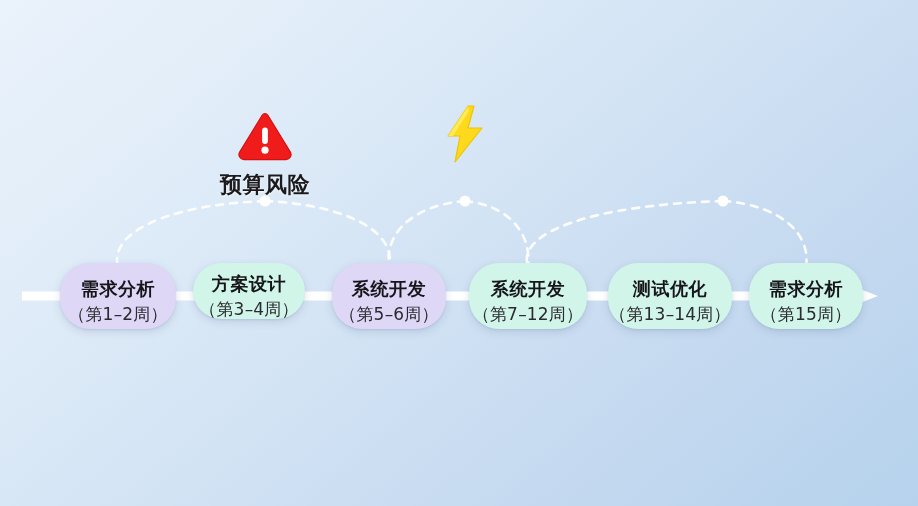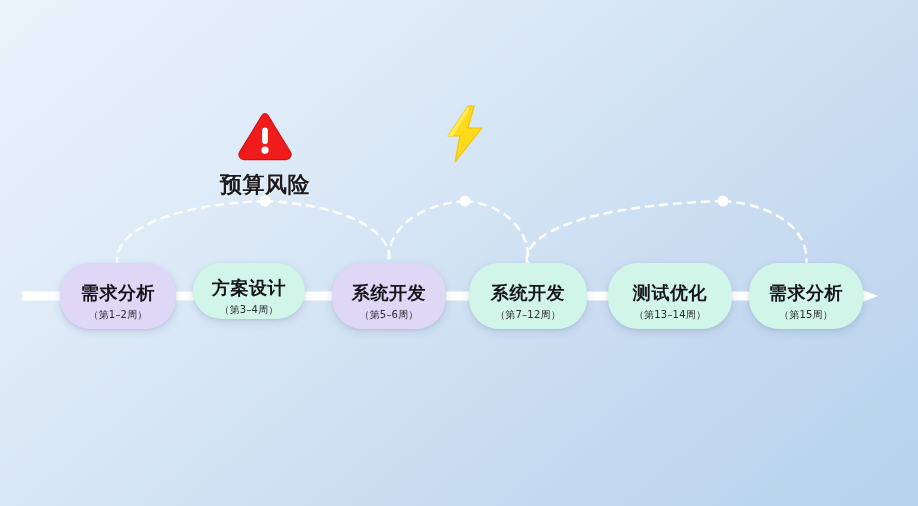--- a/index.html
+++ b/index.html
@@ -85,21 +85,21 @@
   .milestone-title {
     font-size: 18px;
     font-weight: 700;
     color: #15151a;
     letter-spacing: 0.6px;
     line-height: 1.15;
     margin-top: 12px;
   }
   .milestone-sub {
     margin-top: 5px;
-    font-size: 10px;
+    font-size: 17px;
     font-weight: 400;
     color: #2a2a30;
     letter-spacing: 0.2px;
     line-height: 1.15;
   }
 </style>
 </head>
 <body>
 
 <div id="canvas">

